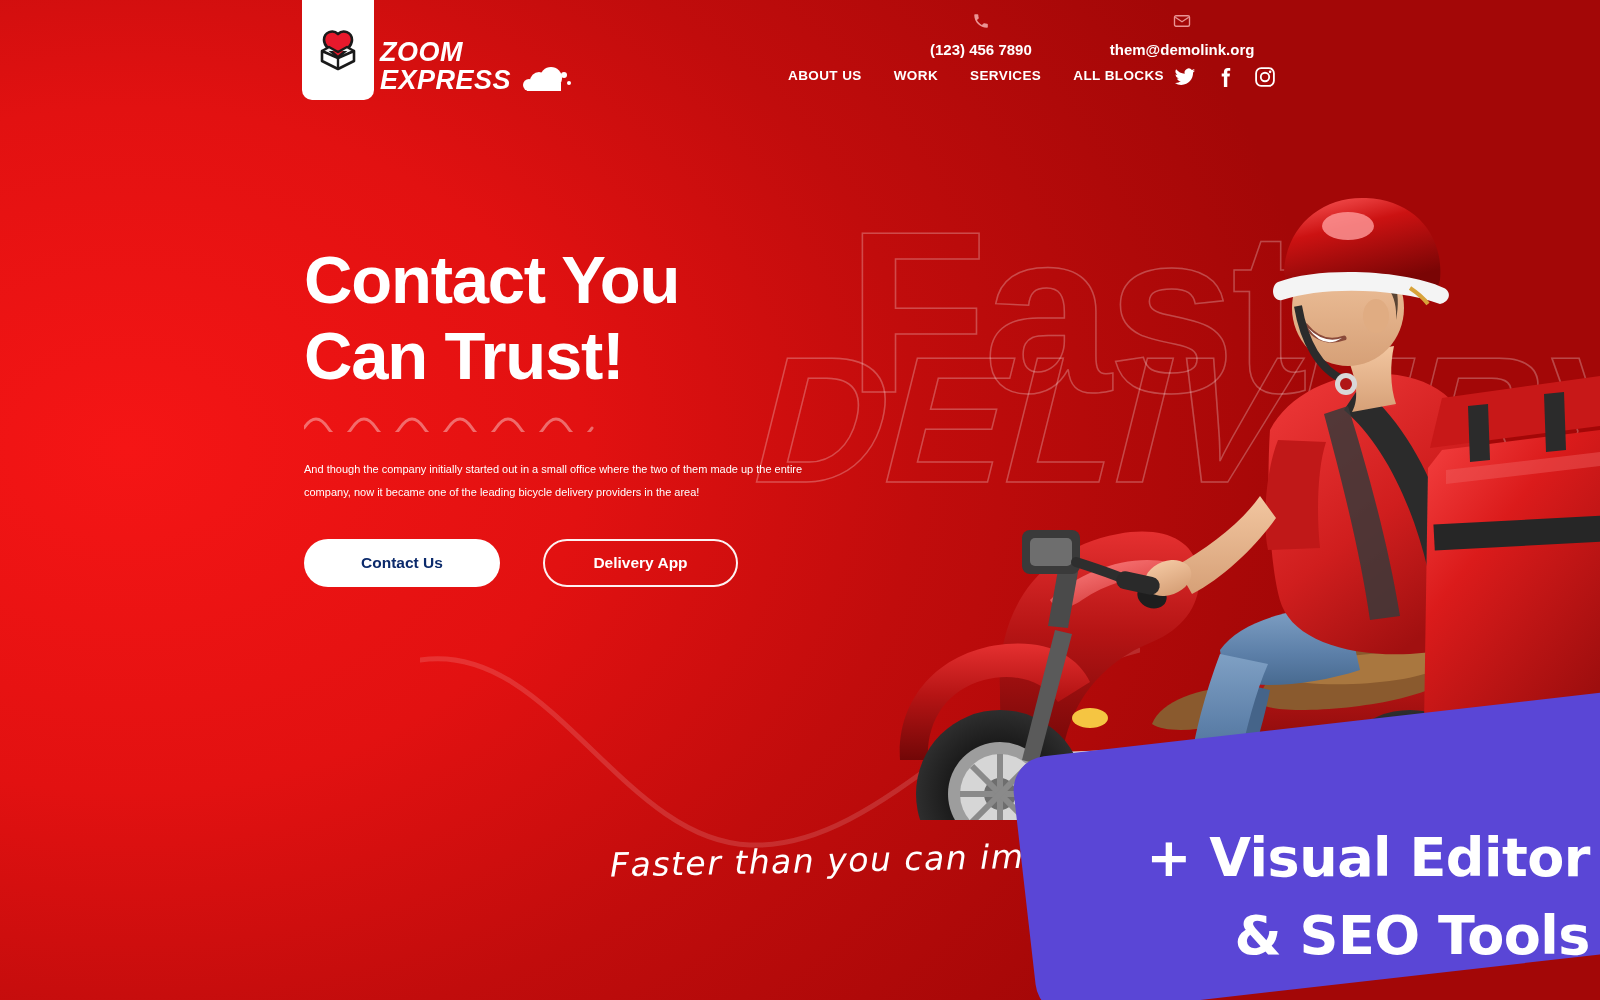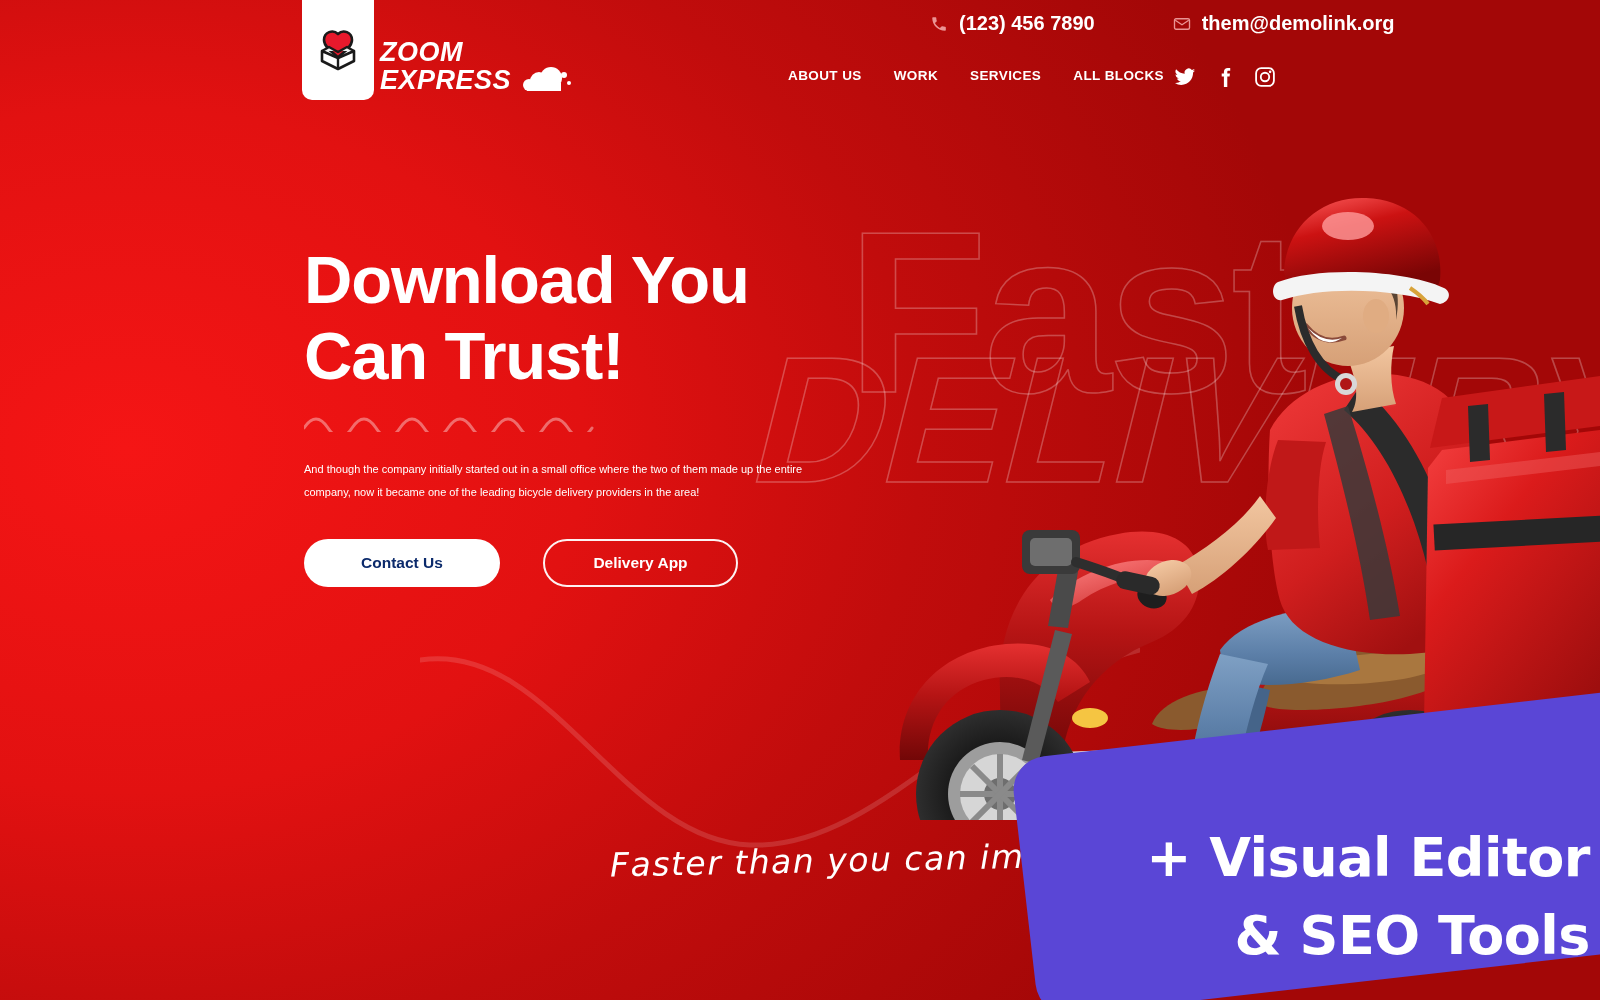--- a/index.html
+++ b/index.html
@@ -46,21 +46,21 @@
   #logo-wordmark {
     position:absolute; left:380px; top:38px; width:200px; height:58px;
     color:#fff;
   }
   .wm-line {
     font-weight:700; font-style:italic; font-size:27px;
     letter-spacing:0.5px; line-height:28px; color:#fff;
   }
 
   #contact-row { position:absolute; top:12px; left:930px; display:flex; gap:78px; align-items:center; }
-  .contact-item { display:flex; align-items:center; gap:11px; color:#fff; font-size:20px; font-weight:700; }
+  .contact-item { display:flex; align-items:center; gap:11px; color:#fff; font-size:15px; font-weight:700;flex-direction:column; }
   .contact-item .ci-ico { display:block; width:18px; height:18px; opacity:.92; }
 
   #nav { position:absolute; top:68px; left:788px; display:flex; gap:32px; align-items:center; }
   .nav-link {
     color:#fff; font-size:13.5px; font-weight:800; letter-spacing:0.4px;
     text-transform:uppercase; text-decoration:none; cursor:pointer; white-space:nowrap;
   }
   #social { position:absolute; top:66px; left:1174px; display:flex; gap:18px; align-items:center; }
   .social-ico { width:22px; height:22px; display:block; cursor:pointer; }
 
@@ -361,21 +361,21 @@
     </svg>
     <svg class="social-ico" viewBox="0 0 24 24">
       <rect x="2.3" y="2.3" width="19.4" height="19.4" rx="5.5" fill="none" stroke="#fff" stroke-width="2"></rect>
       <circle cx="12" cy="12" r="4.6" fill="none" stroke="#fff" stroke-width="2"></circle>
       <circle cx="17.6" cy="6.4" r="1.4" fill="#fff"></circle>
     </svg>
   </div>
 
   <div id="hero">
     <h1 id="hero-title">
-      <span>Download You</span><br>
+      <span>Contact You</span><br>
       <span>Can Trust!</span>
     </h1>
 
     <svg id="wavy" viewBox="0 0 290 22" preserveAspectRatio="none">
       <path d="M0 18 Q 12 0 24 18 T 48 18 T 72 18 T 96 18 T 120 18 T 144 18 T 168 18 T 192 18 T 216 18 T 240 18 T 264 18 T 288 18" fill="none" stroke="rgba(255,255,255,0.38)" stroke-width="3" stroke-linecap="round"></path>
     </svg>
 
     <p id="hero-text">And though the company initially started out in a small office where the two of them made up the entire company, now it became one of the leading bicycle delivery providers in the area!</p>
 
     <div id="cta-row">

